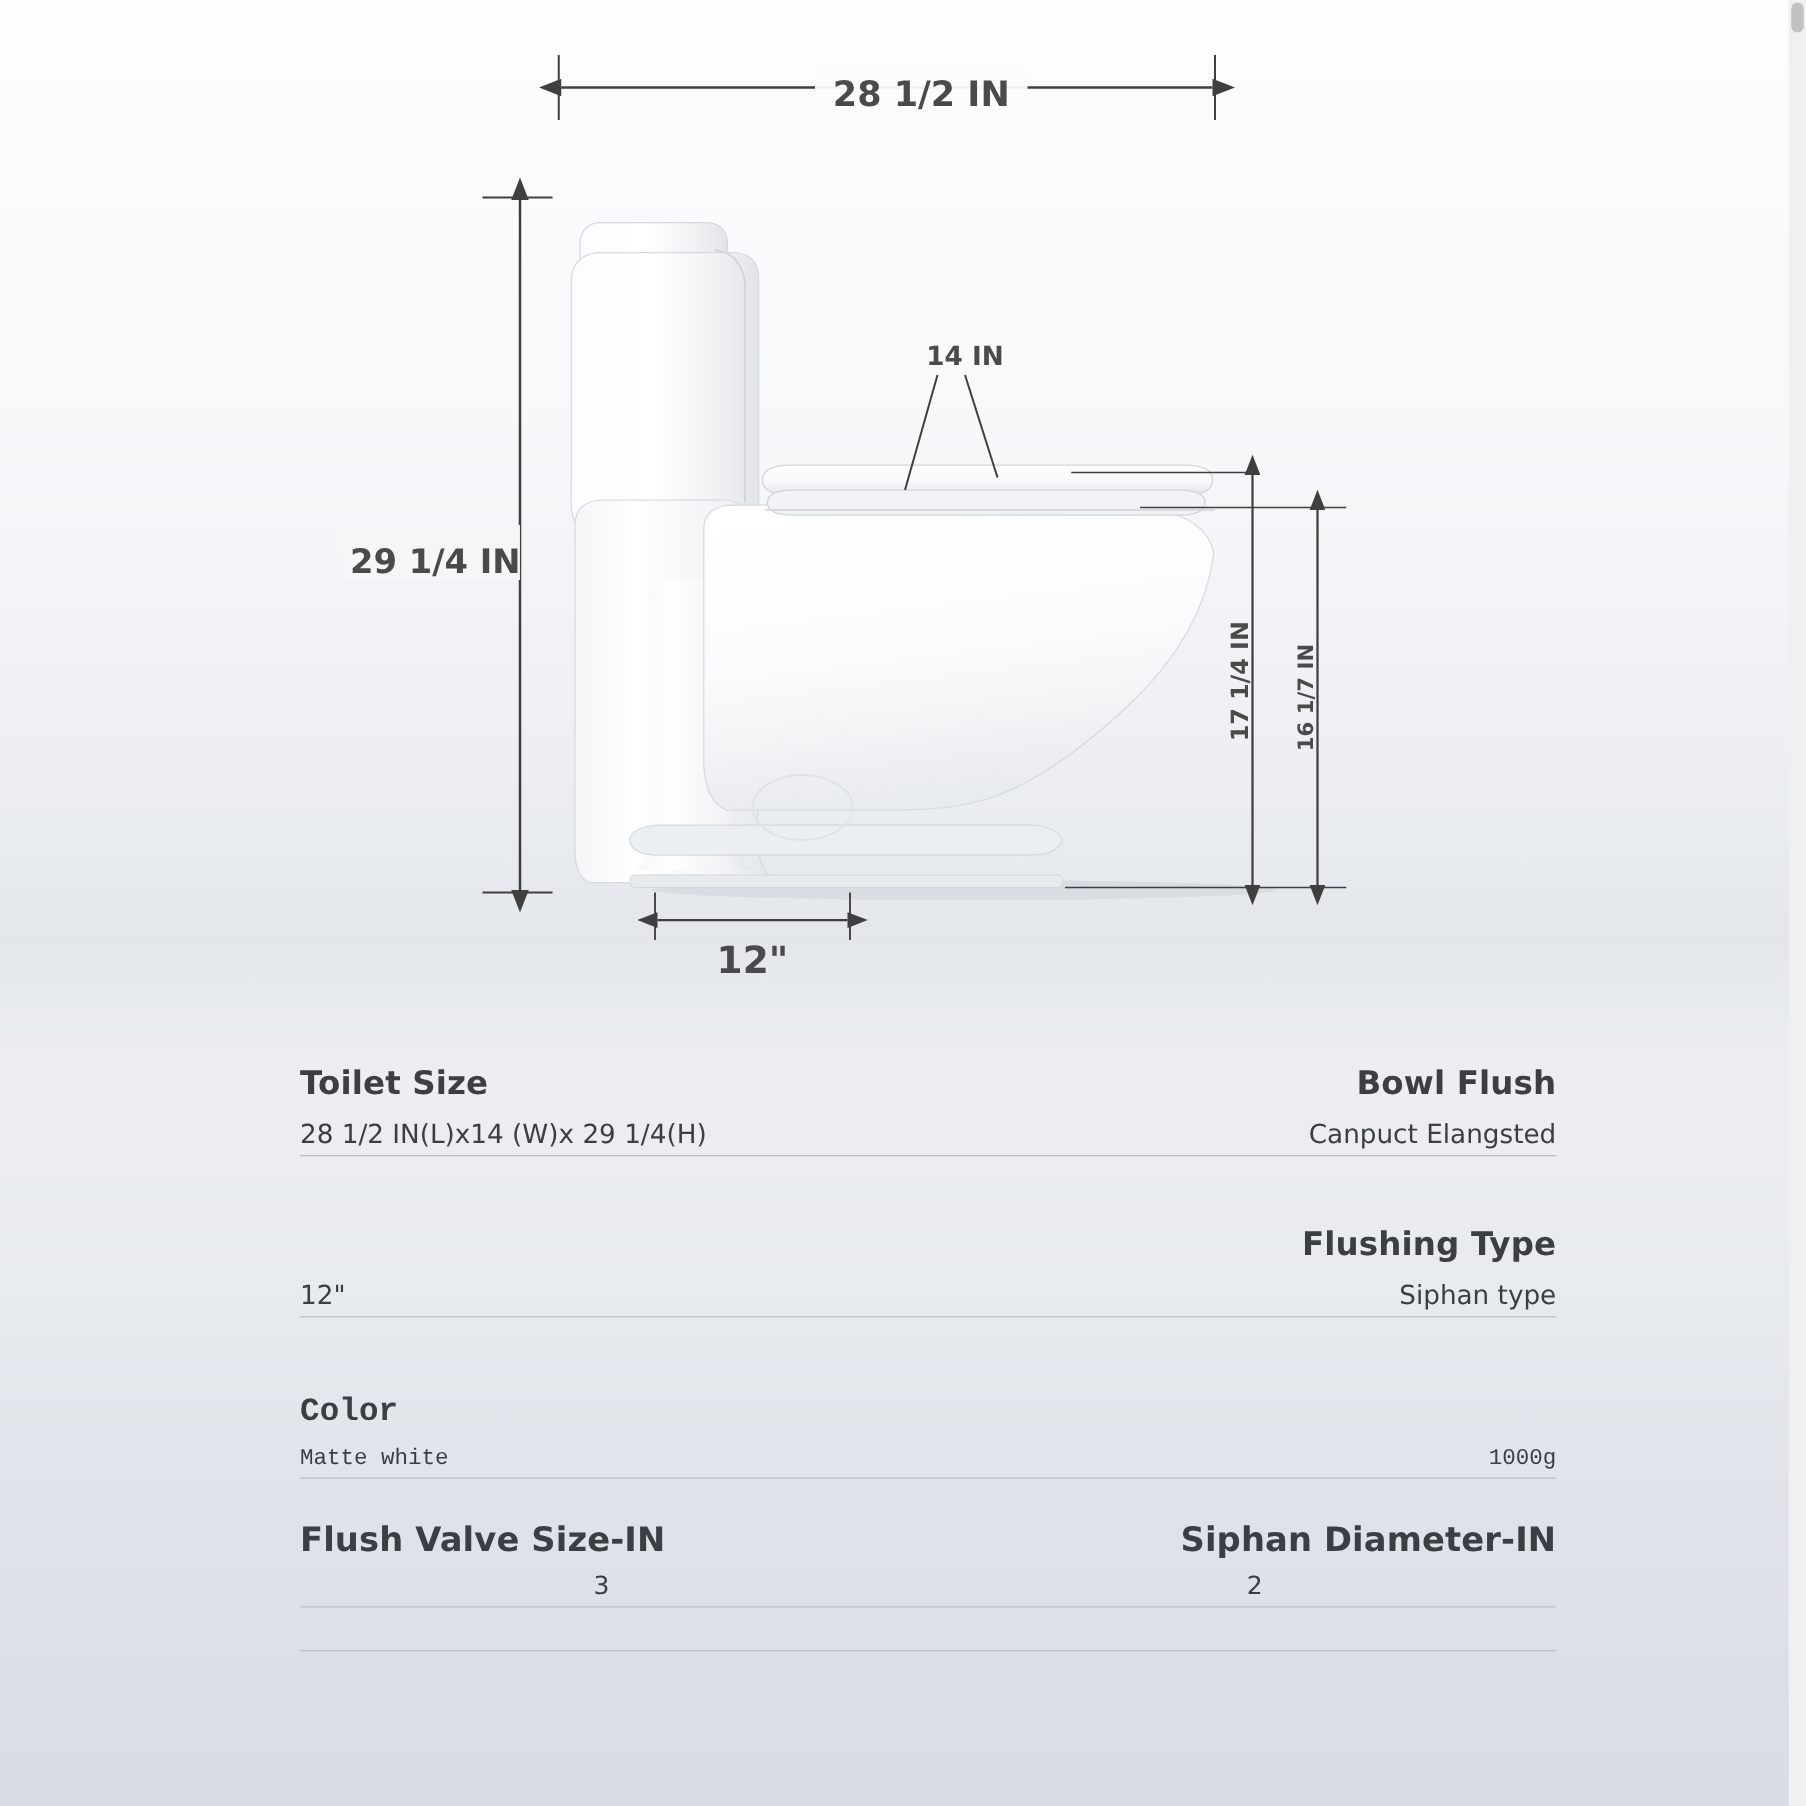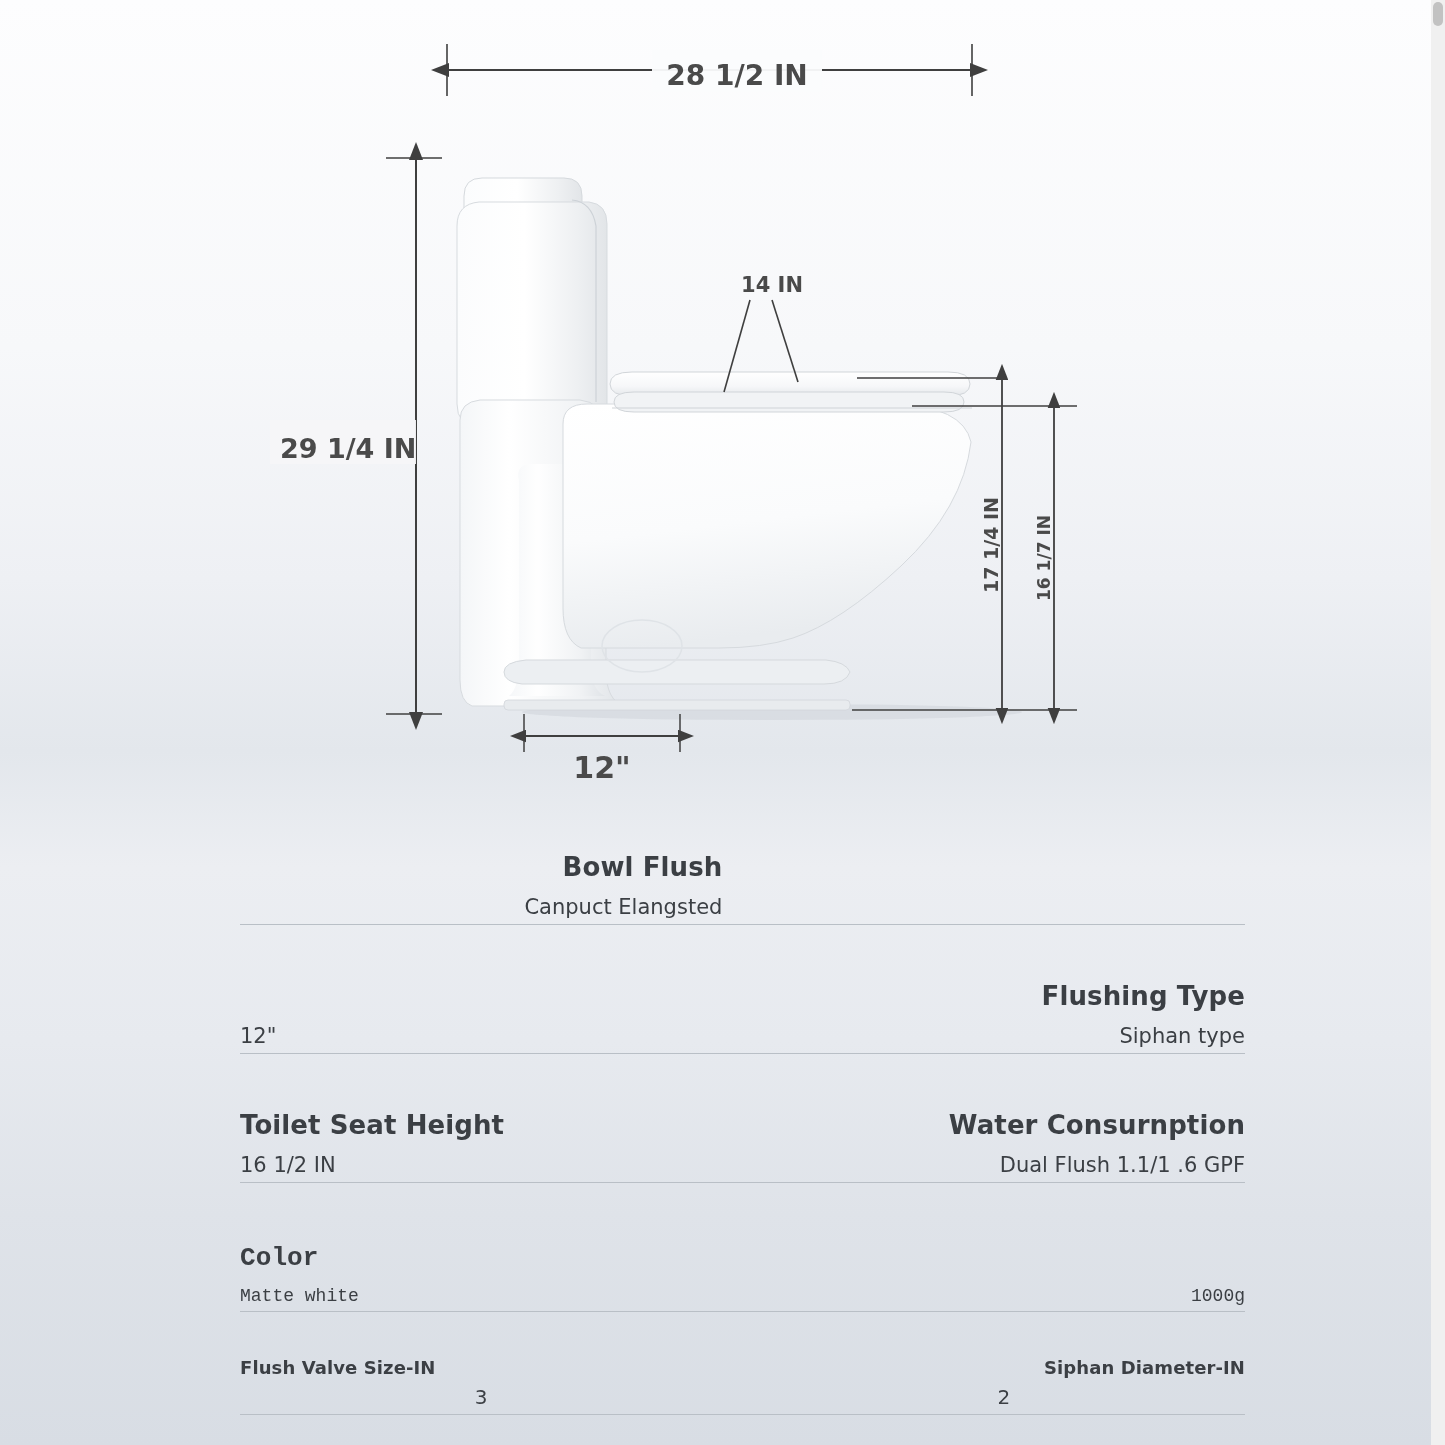--- a/index.html
+++ b/index.html
@@ -93,21 +93,21 @@
   .spec-value {
     font-size: 21px;
     color: #3b3f44;
     line-height: 1.25;
   }
   .spec-row.pair-1 { height: 100px; }
   .spec-row.pair-2 { height: 100px; margin-top: 24px; }
   .spec-row.pair-3 { height: 100px; margin-top: 24px; }
   .spec-row.pair-4 { height: 100px; margin-top: 24px; font-family: Liberation Mono, monospace; }
   .spec-row.pair-5 { height: 84px; margin-top: 14px; }
-  .spec-row.pair-5 .spec-label { font-size: 18px; margin-bottom: 6px; }
+  .spec-row.pair-5 .spec-label { font-size: 27px; margin-bottom: 6px; }
   .spec-row.pair-5 .spec-value { font-size: 20px; text-align: center; }
   .spec-row.pair-5 .spec-cell.right .spec-value { text-align: center; }
   .spec-row.last {
     height: 30px;
     margin-top: 0;
     border-bottom: 1px solid #b9bfc6;
   }
   .spec-row.pair-4 .spec-value { font-size: 18px; }
 
   .dim-text {
@@ -265,46 +265,40 @@
         <line x1="668" y1="714" x2="668" y2="752" stroke="#3f3f3f" stroke-width="1.5"></line>
         <line x1="514" y1="736" x2="666" y2="736" stroke="#3f3f3f" stroke-width="1.8" marker-start="url(#arrowStart)" marker-end="url(#arrowEnd)"></line>
         <text class="dim-text" x="590" y="778" text-anchor="middle" font-size="30" font-weight="bold">12"</text>
       </g>
     </svg>
   </div>
 
   <div id="spec-table">
 
     <div class="spec-row pair-1">
+      <div class="spec-cell left">
+        <div class="spec-label">Toilet Size</div>
+        <div class="spec-value">28 1/2 IN(L)x14  (W)x 29 1/4(H)</div>
+      </div>
       <div class="spec-cell right">
         <div class="spec-label">Bowl Flush</div>
         <div class="spec-value">Canpuct Elangsted</div>
       </div>
     </div>
 
     <div class="spec-row pair-2">
       <div class="spec-cell left">
         <div class="spec-value">12"</div>
       </div>
       <div class="spec-cell right">
         <div class="spec-label">Flushing Type</div>
         <div class="spec-value">Siphan type</div>
       </div>
     </div>
 
-    <div class="spec-row pair-3">
-      <div class="spec-cell left">
-        <div class="spec-label">Toilet Seat Height</div>
-        <div class="spec-value">16 1/2  IN</div>
-      </div>
-      <div class="spec-cell right">
-        <div class="spec-label">Water Consurnption</div>
-        <div class="spec-value">Dual Flush 1.1/1 .6 GPF</div>
-      </div>
-    </div>
 
     <div class="spec-row pair-4">
       <div class="spec-cell left">
         <div class="spec-label">Color</div>
         <div class="spec-value">Matte white</div>
       </div>
       <div class="spec-cell right">
         <div class="spec-value">1000g</div>
       </div>
     </div>

